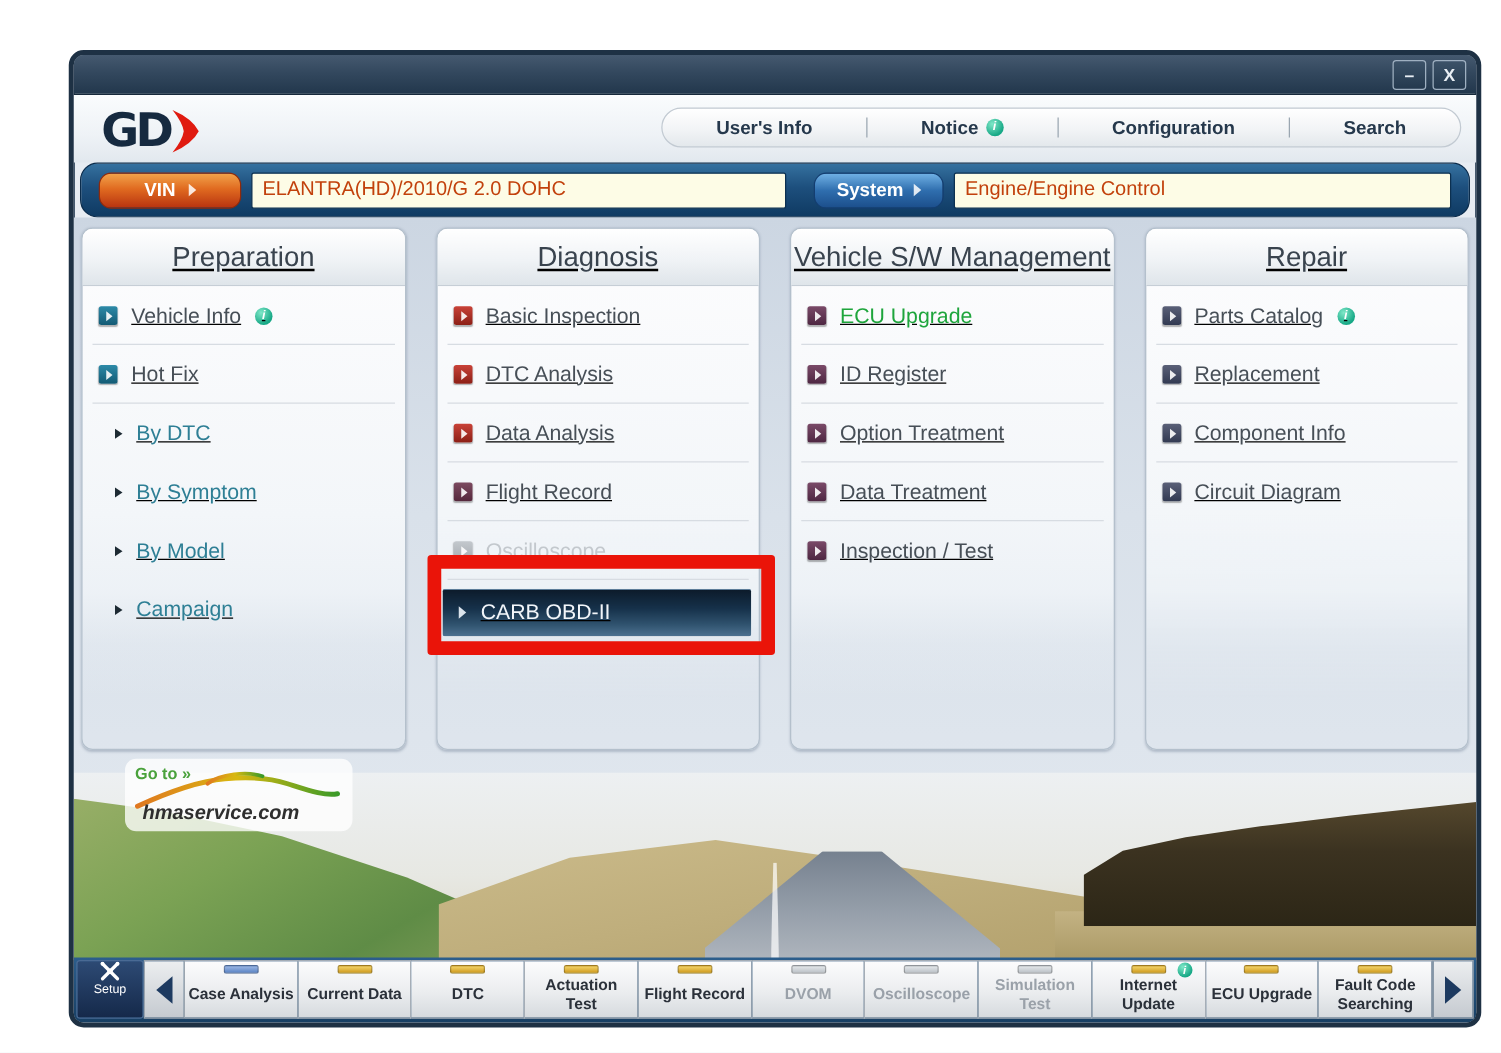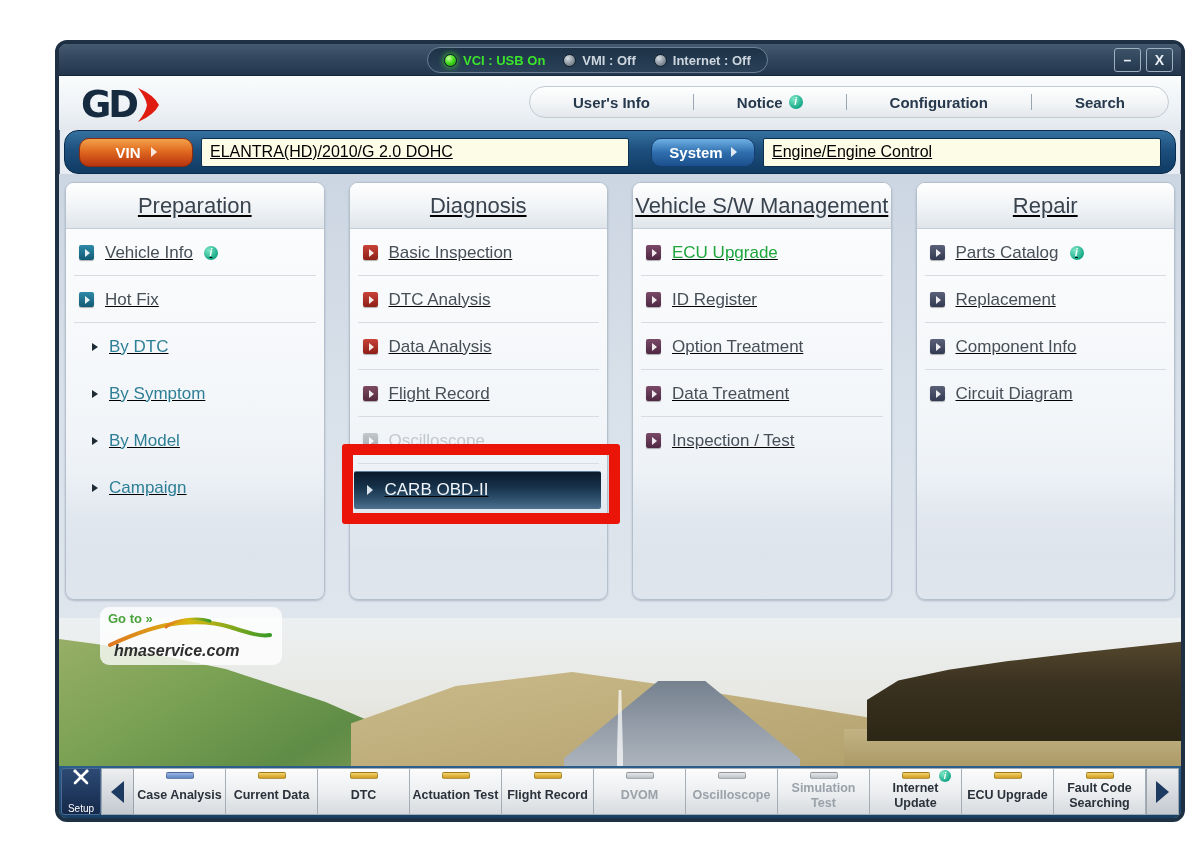--- a/index.html
+++ b/index.html
@@ -76,21 +76,21 @@
   }
   .sys-btn {
     width:104px; height:29px; border-radius:10px; margin-left:14px;
     background:linear-gradient(180deg,#6fb0e4 0%,#2f6eae 50%,#1c4f8c 100%);
     border:1px solid #143e70; display:flex; align-items:center; justify-content:center; gap:8px;
     color:#ffffff; font-size:15px; font-weight:bold;
   }
   .tri-r { width:0; height:0; border-left:6px solid rgba(255,255,255,.85); border-top:5px solid transparent; border-bottom:5px solid transparent; }
   .field {
     height:29px; background:#fdfce6; border:1px solid #0c3050; border-radius:2px;
-    font-size:16px; color:#000000; display:flex; align-items:center; padding:0 8px; overflow:hidden; white-space:nowrap;text-decoration:underline;
+    font-size:16px; color:#c2410c; display:flex; align-items:center; padding:0 8px; overflow:hidden; white-space:nowrap;
   }
   .vin-field { width:428px; }
   .sys-field { flex:1; }
 
   
   .main {
     position:relative; height:594px; padding:8px 6px 0 6px;
     background:linear-gradient(180deg,#ccd6e2 0%,#d9e1ea 40%,#e3e9f0 100%);
   }
   .landscape { position:absolute; left:0; right:0; bottom:0; height:150px; overflow:hidden; z-index:0; }
@@ -179,23 +179,23 @@
   .hma-site { font-size:16px; font-weight:bold; font-style:italic; color:#2e2e2e; margin-top:-4px; }
   .hma-swoosh { position:absolute; left:6px; top:8px; }
 
   
   .toolbar {
     position:absolute; left:0; right:0; bottom:0; height:52px;
     background:linear-gradient(180deg,#2c5e8c 0%,#173f63 100%);
     display:flex; align-items:stretch; padding:2px 2px 3px 2px; gap:0;
   }
   .setup-btn {
-    width:40px; background:linear-gradient(180deg,#2d4a74,#15294a);
+    width:54px; background:linear-gradient(180deg,#2d4a74,#15294a);
     border:1px solid #4a6a94; border-radius:3px;
-    display:flex; flex-direction:column; align-items:center; justify-content:space-between; gap:1px;
+    display:flex; flex-direction:column; align-items:center; justify-content:flex-start; gap:1px;
     color:#ffffff; font-size:10px;
   }
   .nav-arrow {
     width:33px; display:flex; align-items:center; justify-content:center;
     background:linear-gradient(180deg,#eceef0,#c5cad0); border:1px solid #9aa4ae;
   }
   .tri-left  { width:0; height:0; border-right:13px solid #1d3a60; border-top:11px solid transparent; border-bottom:11px solid transparent; }
   .tri-right { width:0; height:0; border-left:13px solid #1d3a60; border-top:11px solid transparent; border-bottom:11px solid transparent; }
   .tbtn {
     position:relative; flex:1; border:1px solid #a5adb6; border-left:none;
@@ -214,34 +214,20 @@
     background:radial-gradient(circle at 35% 30%, #7fe8c8, #17a886 70%);
     color:#fff; font-size:9px; font-weight:bold; font-style:italic; line-height:12px; text-align:center;
   }
 </style>
 </head>
 <body>
 
 <div class="window">
 
   <div class="titlebar">
-    <div class="status-pill">
-      <span class="status-item">
-        <span class="led led-on"></span>
-        <span class="status-on-text">VCI : USB On</span>
-      </span>
-      <span class="status-item">
-        <span class="led led-off"></span>
-        <span class="status-off-text">VMI : Off</span>
-      </span>
-      <span class="status-item">
-        <span class="led led-off"></span>
-        <span class="status-off-text">Internet : Off</span>
-      </span>
-    </div>
     <div class="win-controls">
       <div class="win-btn">–</div>
       <div class="win-btn">X</div>
     </div>
   </div>
 
   <div class="header">
     <div class="logo">
       <span class="logo-text">GD</span>
       <svg width="27" height="36" viewBox="0 0 27 36">

